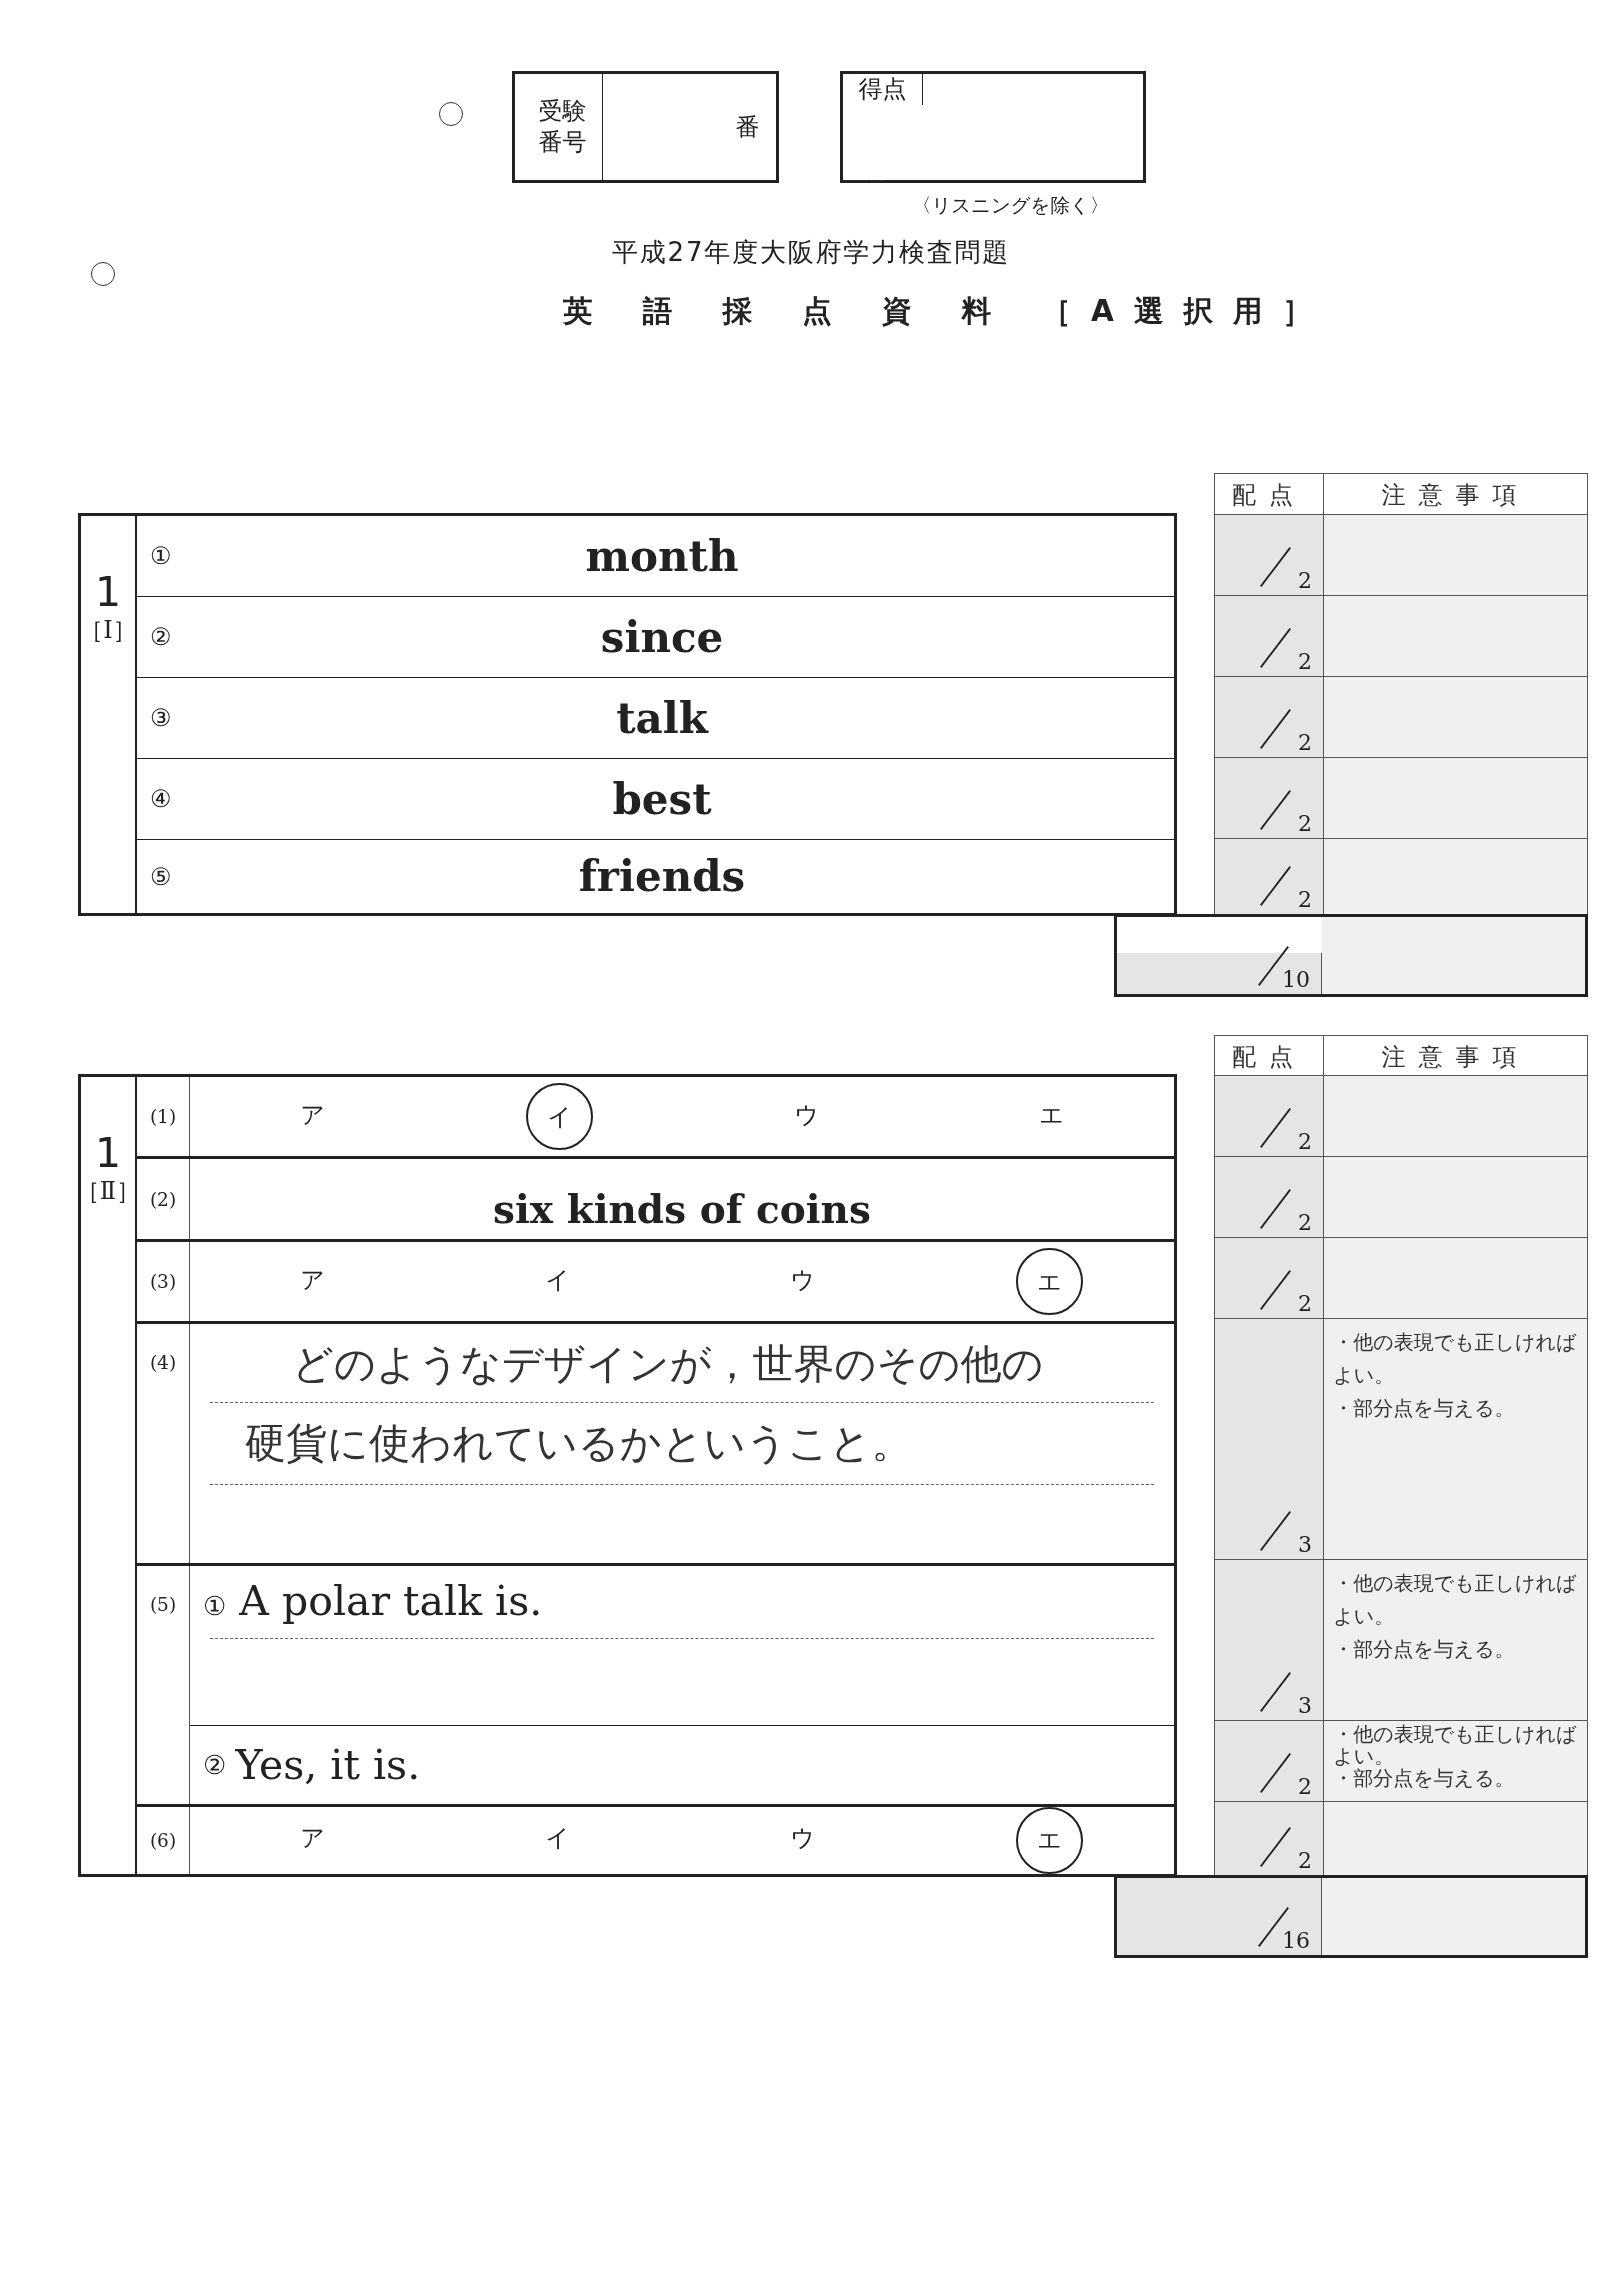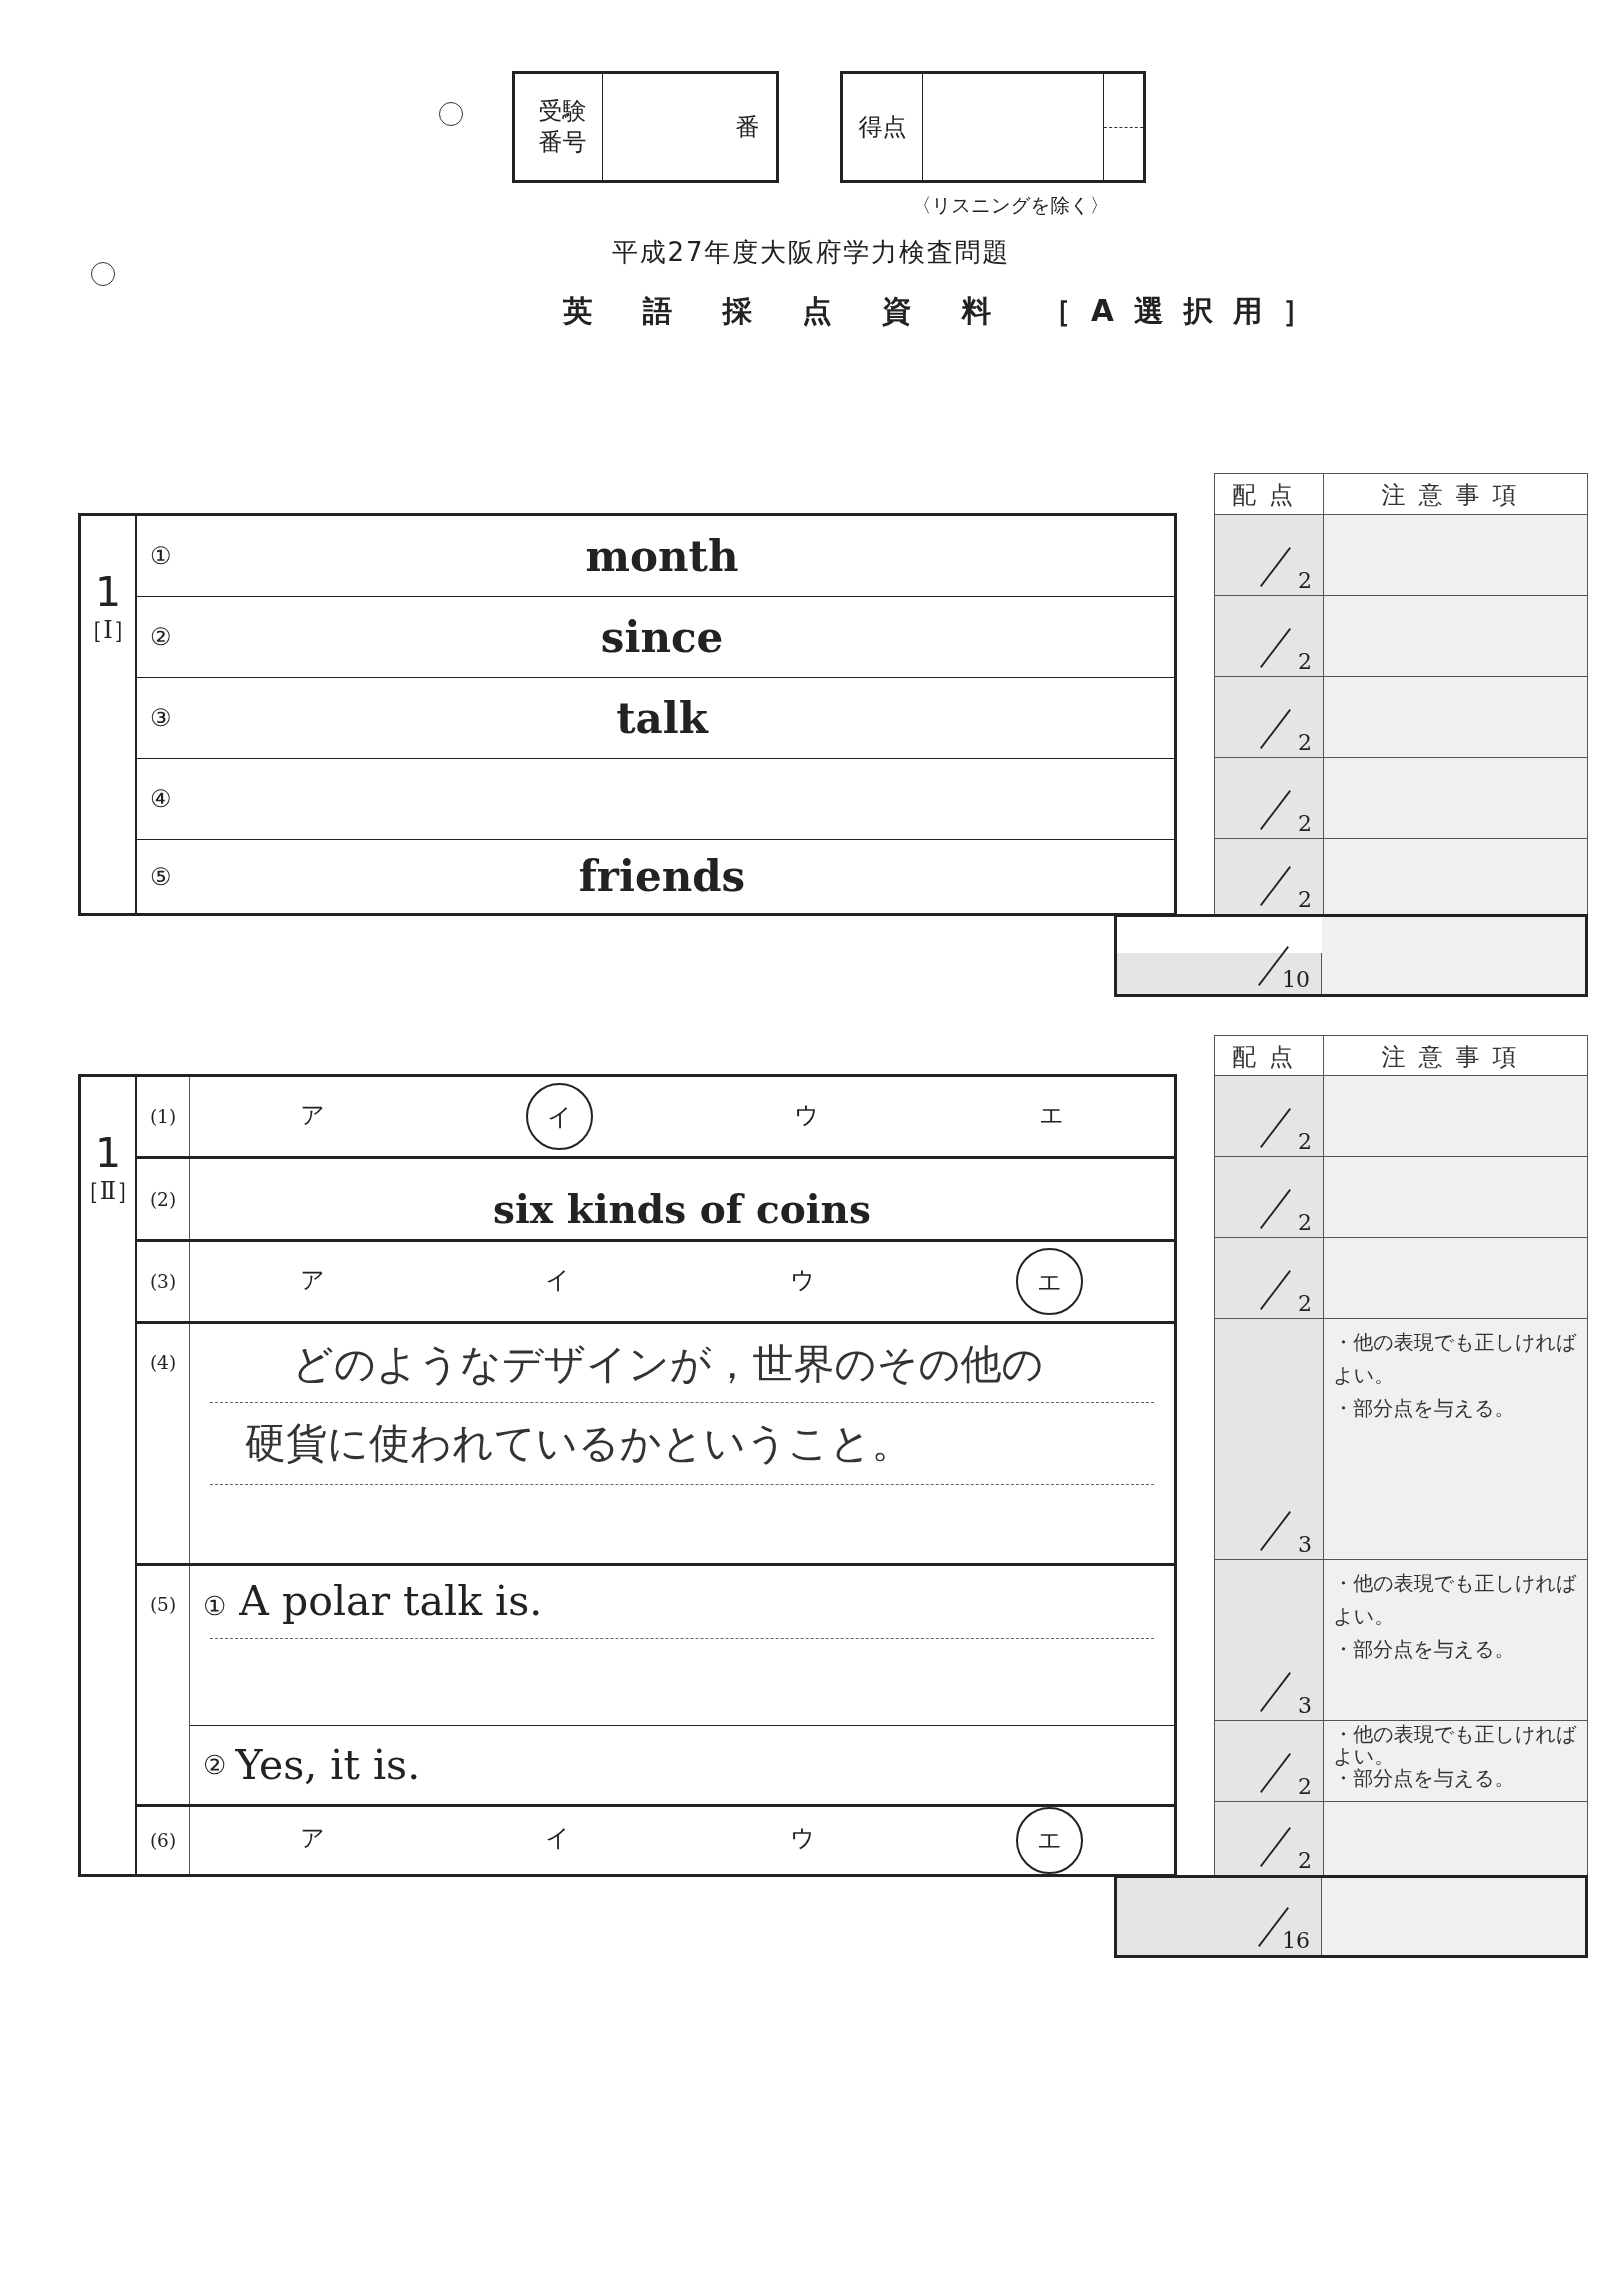--- a/index.html
+++ b/index.html
@@ -59,21 +59,21 @@
 
 <div class="abs hdrbox" style="left:512px;top:71px;width:267px;height:112px;">
   <div class="lbl" style="width:79px;padding-left:8px;">
     <span><span>受験</span><br><span>番号</span></span>
   </div>
   <div class="val">
       <span>番</span>
     </div>
 </div>
 
-<div class="abs hdrbox" style="left:840px;top:71px;width:306px;height:112px;">
+<div class="abs hdrbox" style="left:840px;top:71px;width:306px;height:112px;flex-direction:column;">
   <div class="lbl" style="width:79px;">得点</div>
   <div class="val"></div>
   <div class="side"></div>
 </div>
 <div class="abs small" style="left:912px;top:192px;">〈リスニングを除く〉</div>
 
 <div class="abs title1" style="left:612px;top:235px;">平成27年度大阪府学力検査問題</div>
 <div class="abs title2" style="left:563px;top:292px;">英 語 採 点 資 料 ［A選択用］</div>
 
 <div class="abs score-hdr" style="left:1214px;top:473px;width:374px;height:42px;">
@@ -94,20 +94,21 @@
     <div class="row" style="height:80px;">
       <span class="circ-num">②</span>
         <span class="ans">since</span>
       </div>
     <div class="row" style="height:80px;">
       <span class="circ-num">③</span>
         <span class="ans">talk</span>
       </div>
     <div class="row" style="height:80px;">
       <span class="circ-num">④</span>
+        <span class="ans">best</span>
       </div>
     <div class="row" style="flex:1;">
       <span class="circ-num">⑤</span>
         <span class="ans">friends</span>
       </div>
   </div>
 </div>
 
 <div class="abs score-col" style="left:1214px;top:514px;width:374px;height:401px;display:flex;flex-direction:column;">
   <div class="srow" style="height:80px;">

